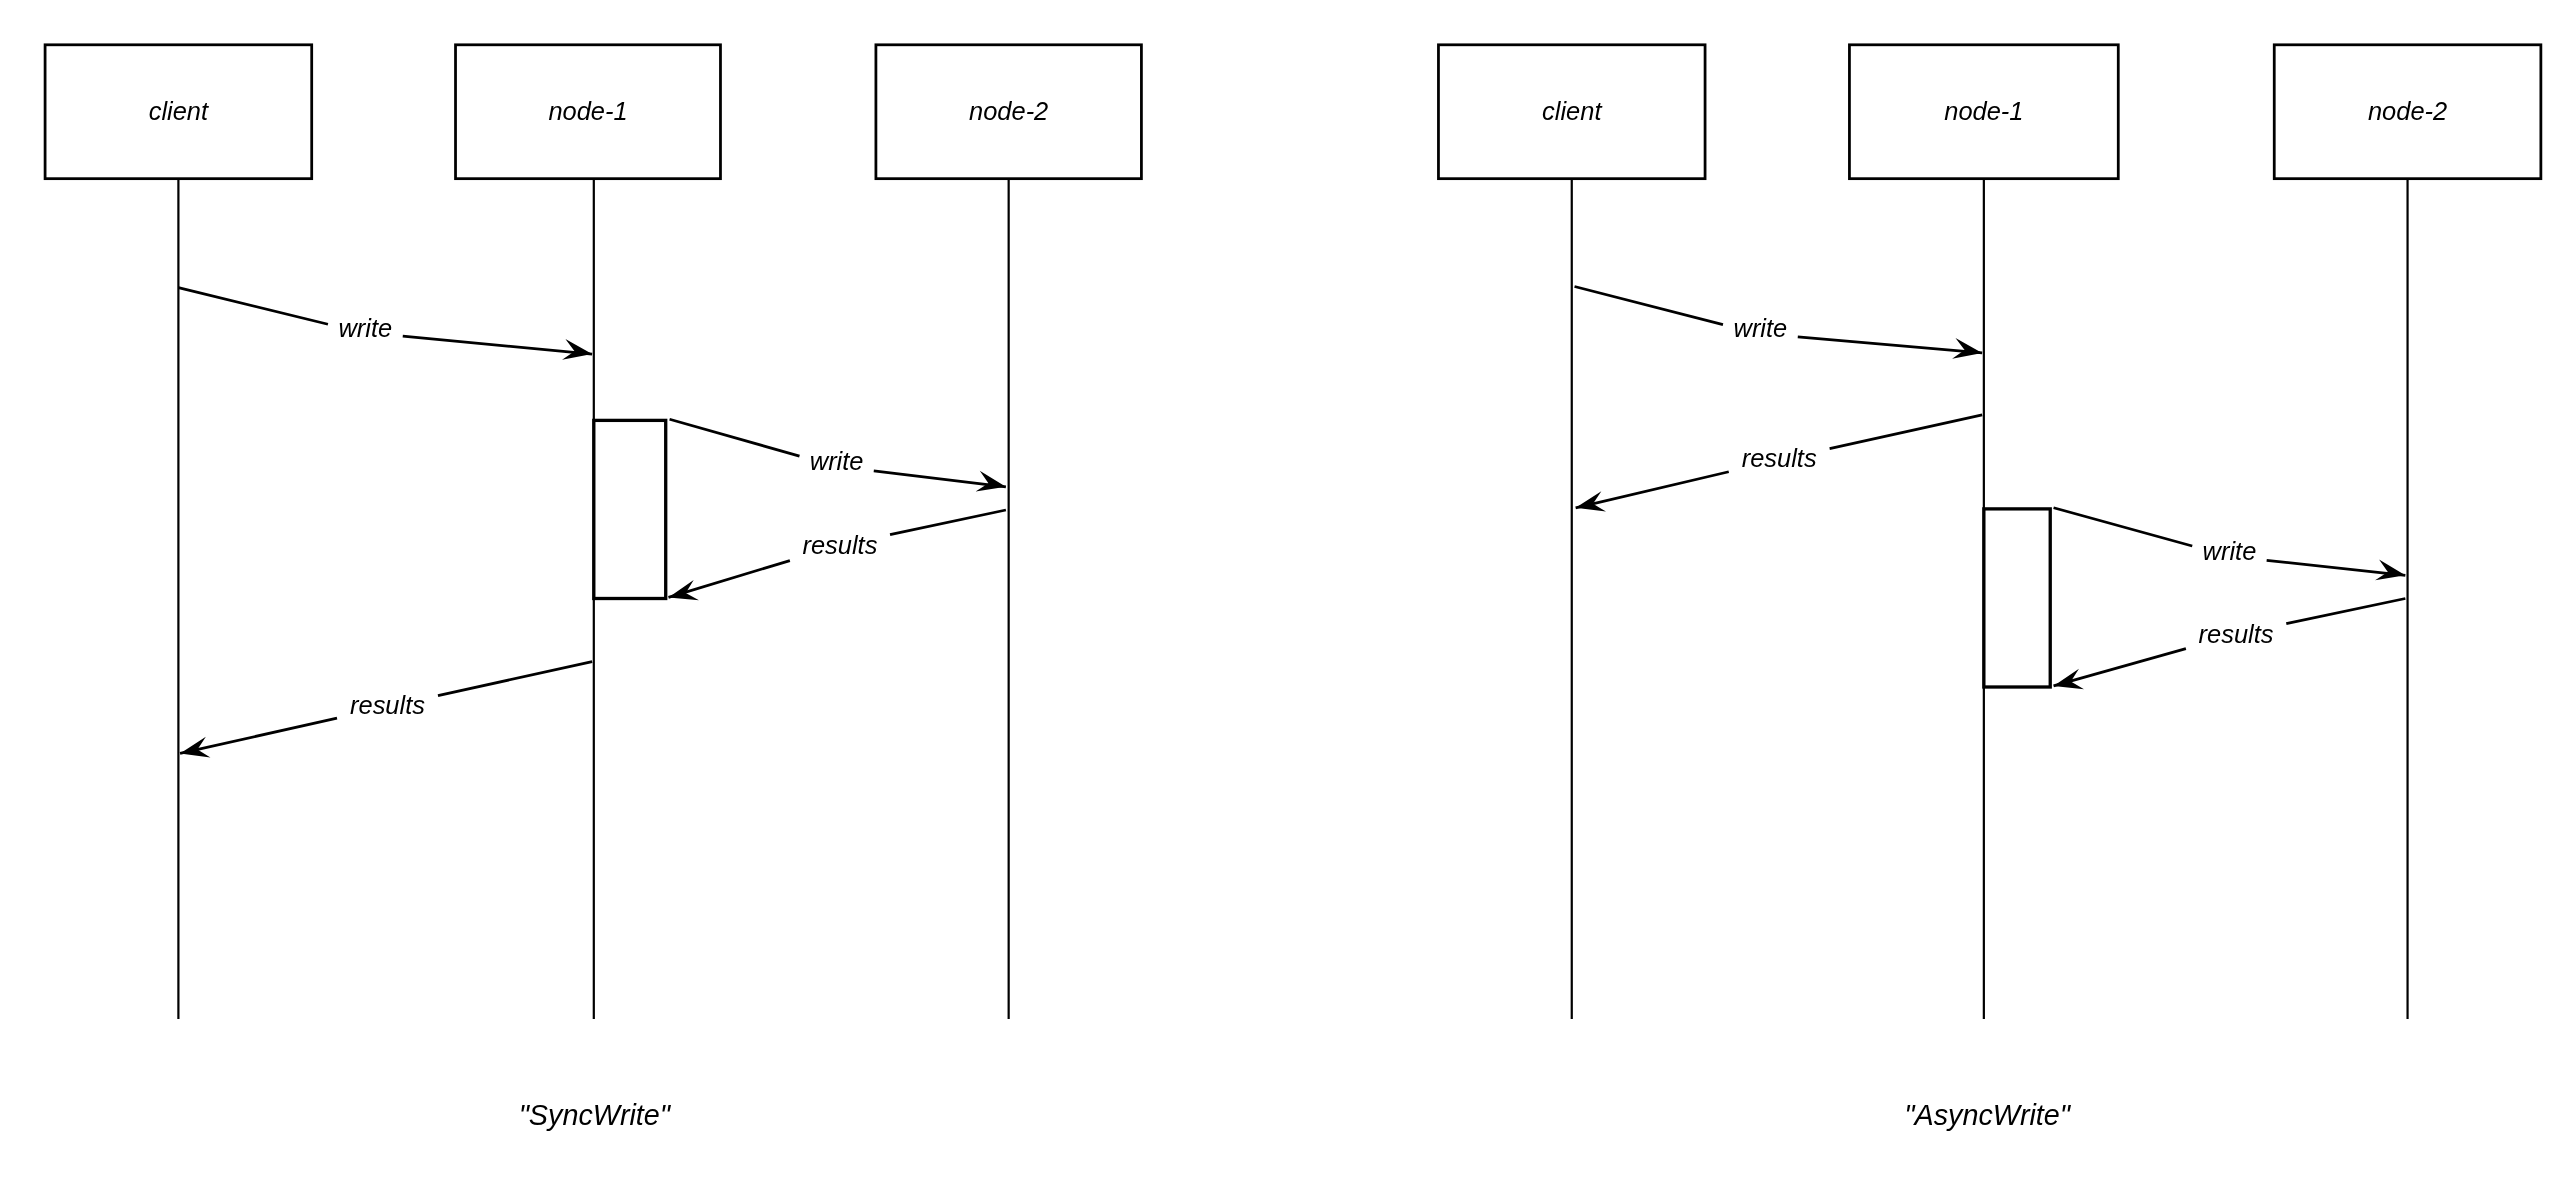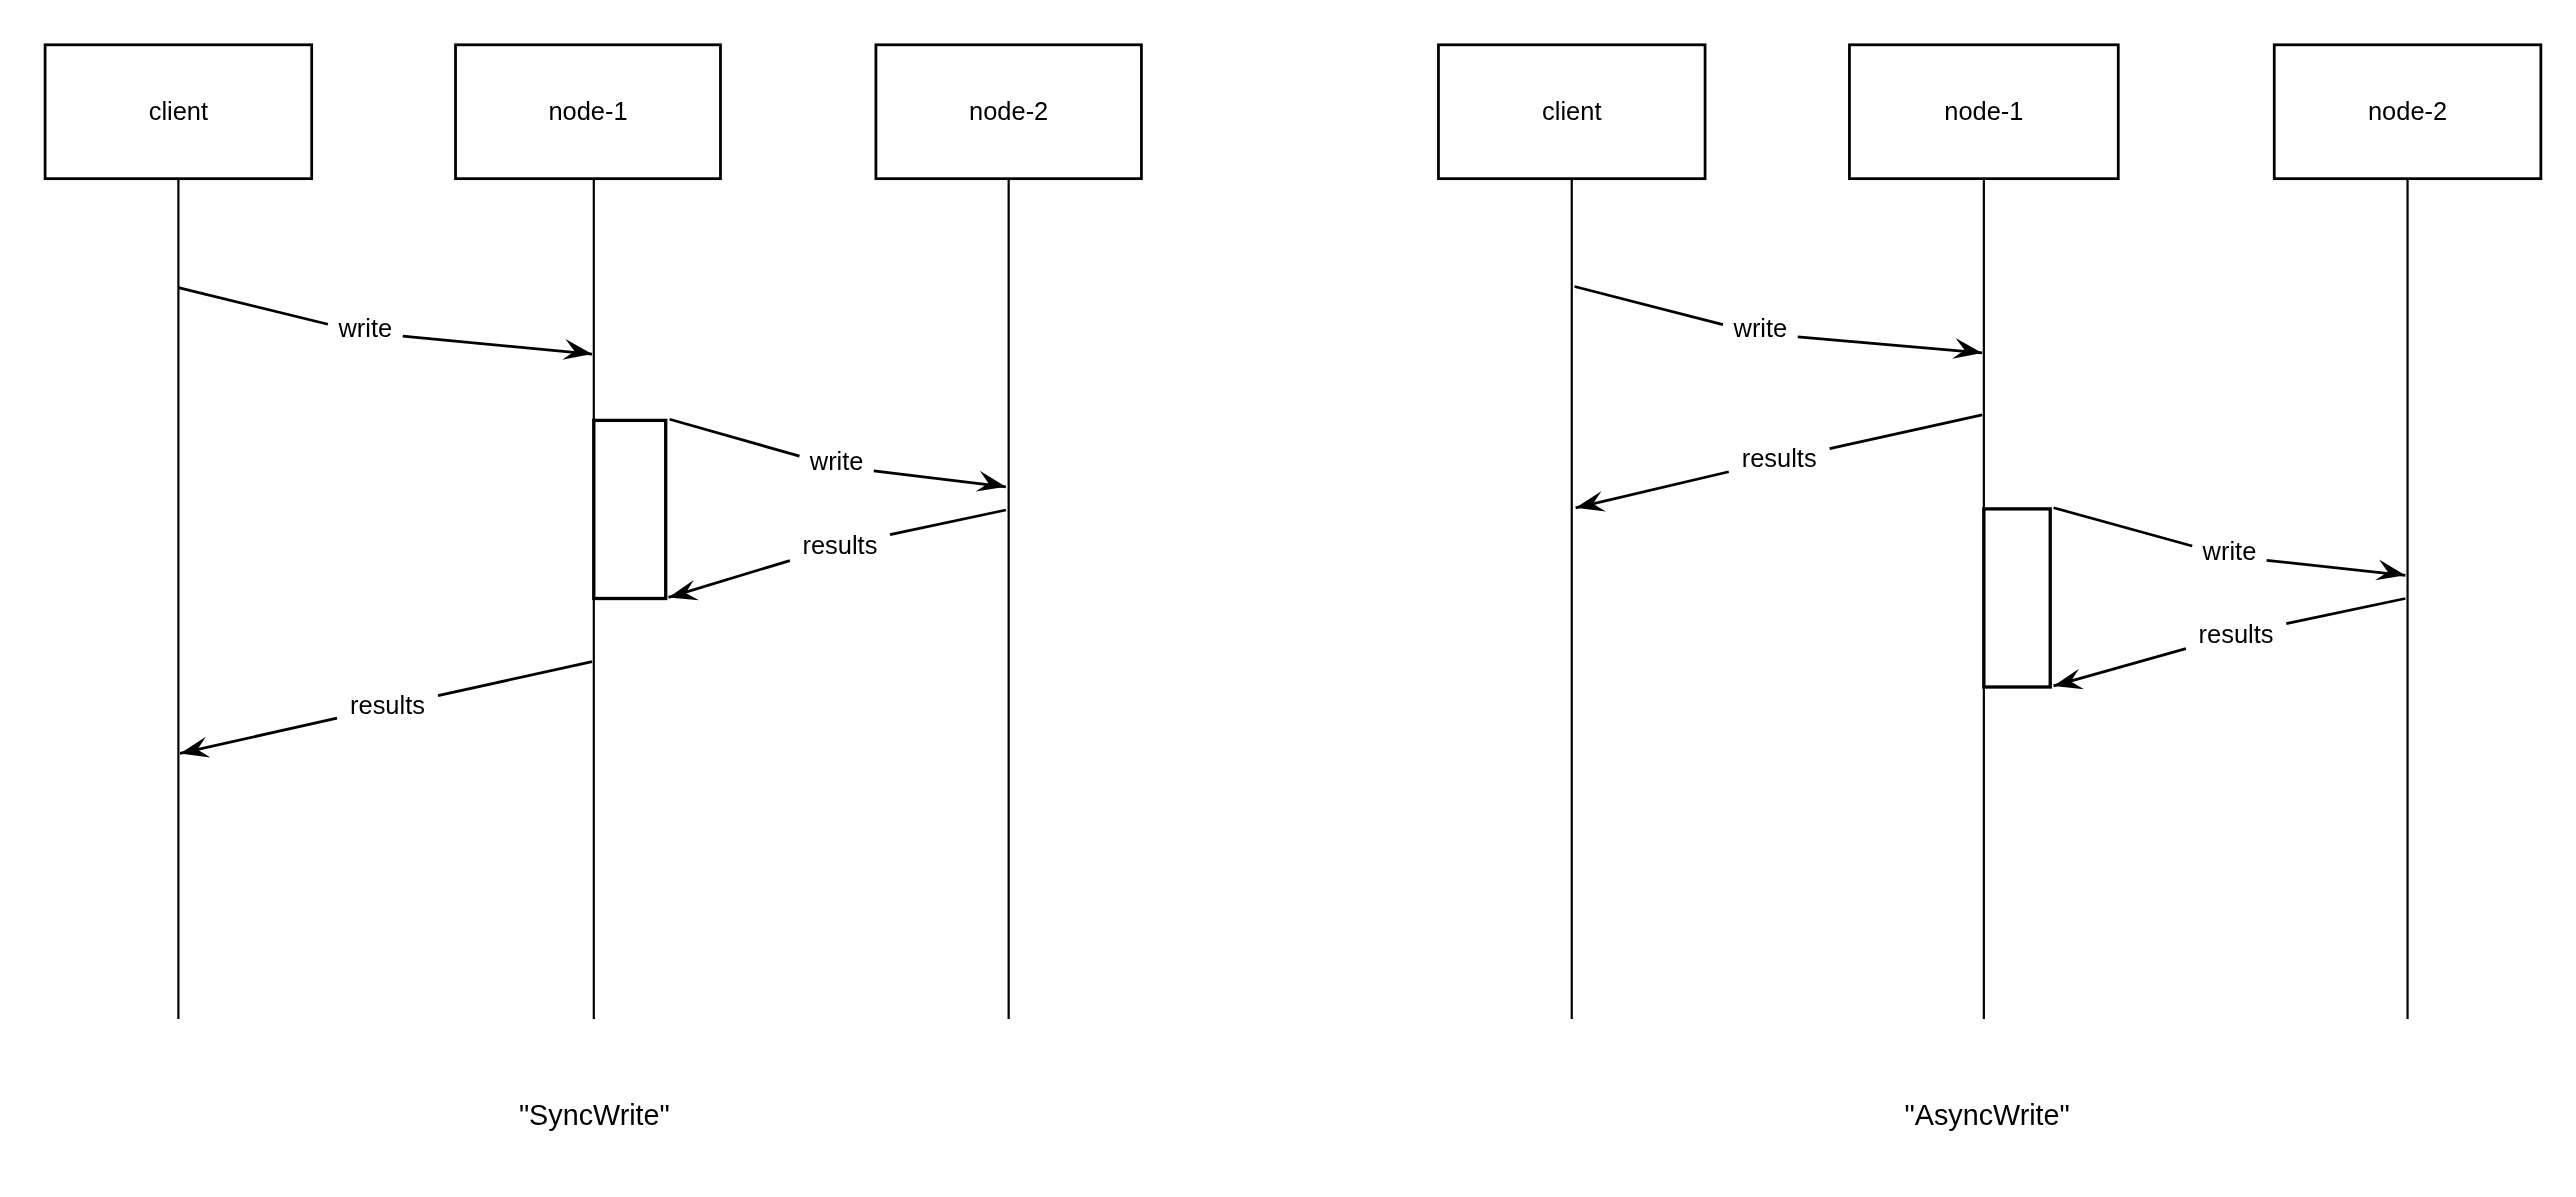--- a/index.html
+++ b/index.html
@@ -11,20 +11,21 @@
   body {
     font-family: "Liberation Sans", sans-serif;
     color: #000000;
   }
   #canvas {
     position: relative;
     width: 2576px;
     height: 1197px;
     background: #ffffff;
     overflow: hidden;
+    font-style: italic;
   }
   .diagram-svg {
     position: absolute;
     top: 0;
     left: 0;
     width: 2576px;
     height: 1197px;
   }
   .lifeline-box {
     fill: #ffffff;

